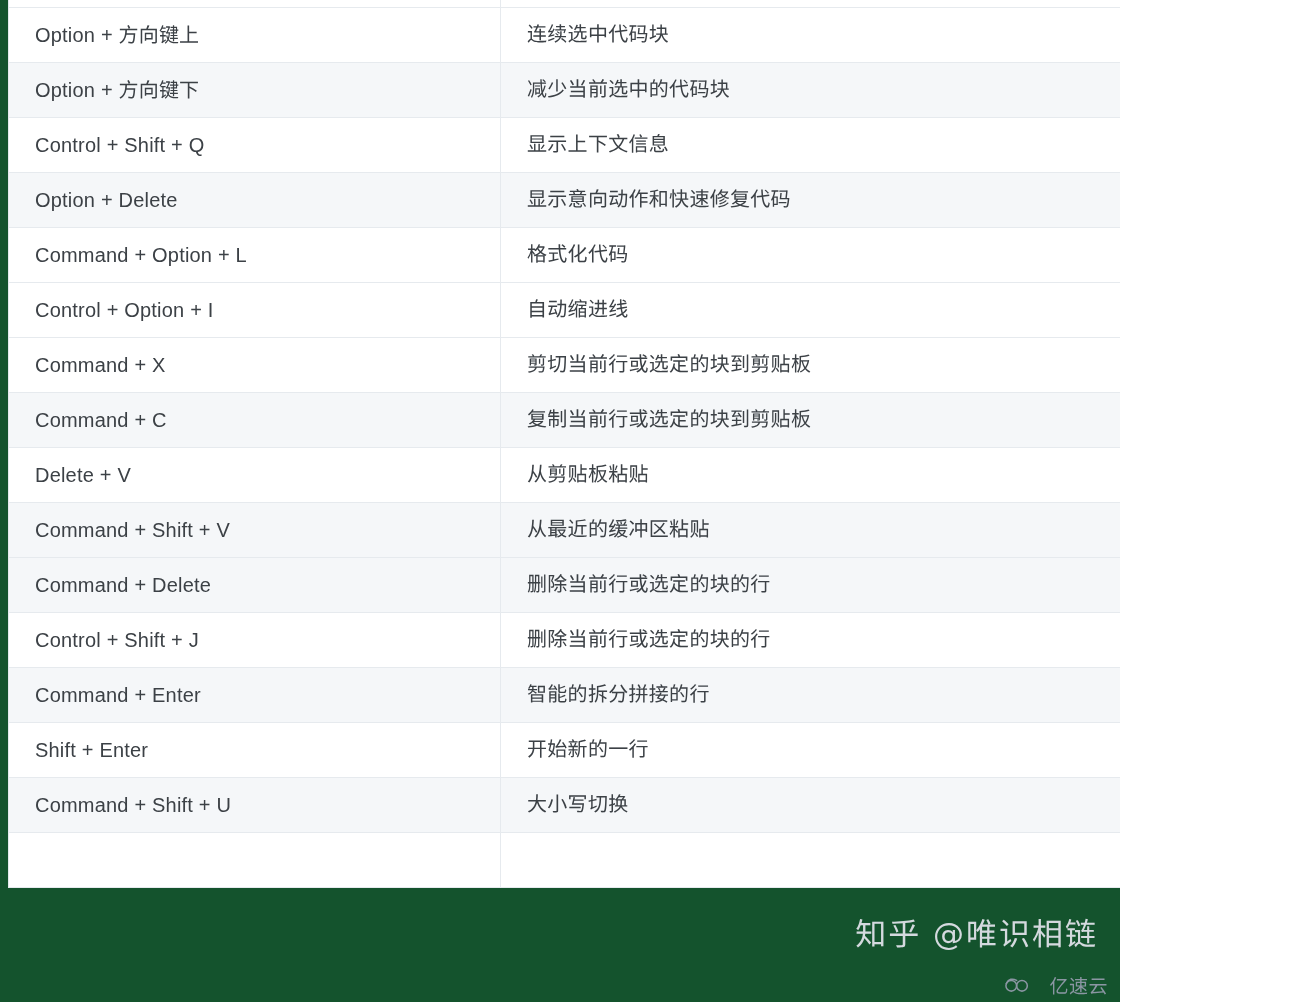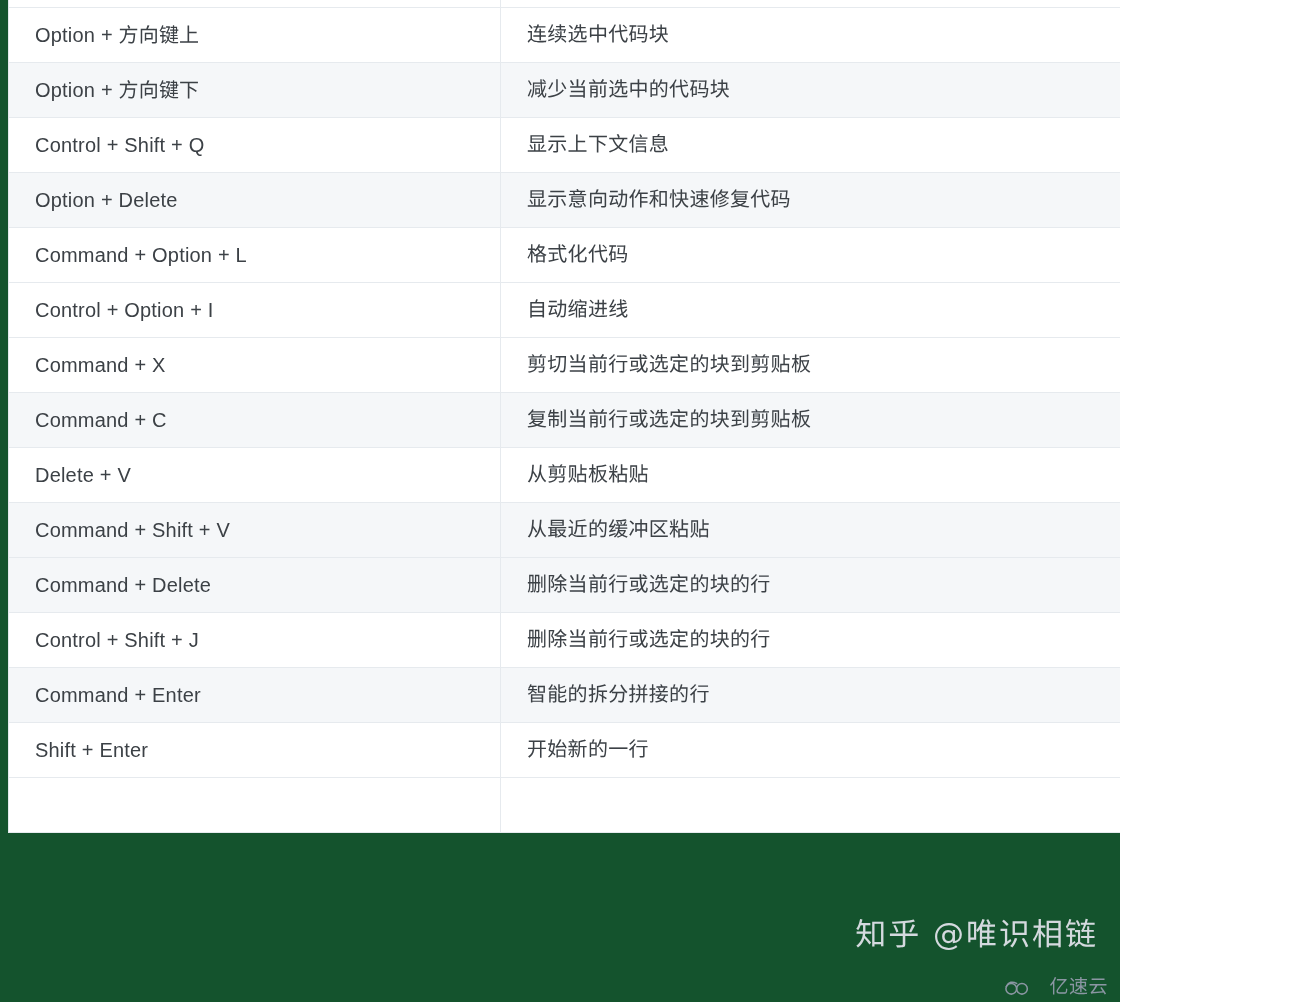--- a/index.html
+++ b/index.html
@@ -97,21 +97,21 @@
     white-space: nowrap;
     pointer-events: none;
     user-select: none;
   }
 
   .wm-yisuyun {
     position: absolute;
     right: 12px;
     bottom: 6px;
     display: flex;
-    align-items: flex-end;
+    align-items: flex-start;
     gap: 19px;
     white-space: nowrap;
     pointer-events: none;
     user-select: none;
   }
   .wm-yisuyun .wm-logo {
     display: block;
     width: 26px;
     height: 16px;
   }
@@ -188,20 +188,24 @@
           <td class="cell-key">Control + Shift + J</td>
           <td class="cell-desc">删除当前行或选定的块的行</td>
         </tr>
         <tr class="row-even">
           <td class="cell-key">Command + Enter</td>
           <td class="cell-desc">智能的拆分拼接的行</td>
         </tr>
         <tr class="row-odd">
           <td class="cell-key">Shift + Enter</td>
           <td class="cell-desc">开始新的一行</td>
+        </tr>
+        <tr class="row-even">
+          <td class="cell-key">Command + Shift + U</td>
+          <td class="cell-desc">大小写切换</td>
         </tr>
 
         <tr class="row-odd">
           <td class="cell-key"></td>
           <td class="cell-desc"></td>
         </tr>
       </tbody>
     </table>
   </div>
 

